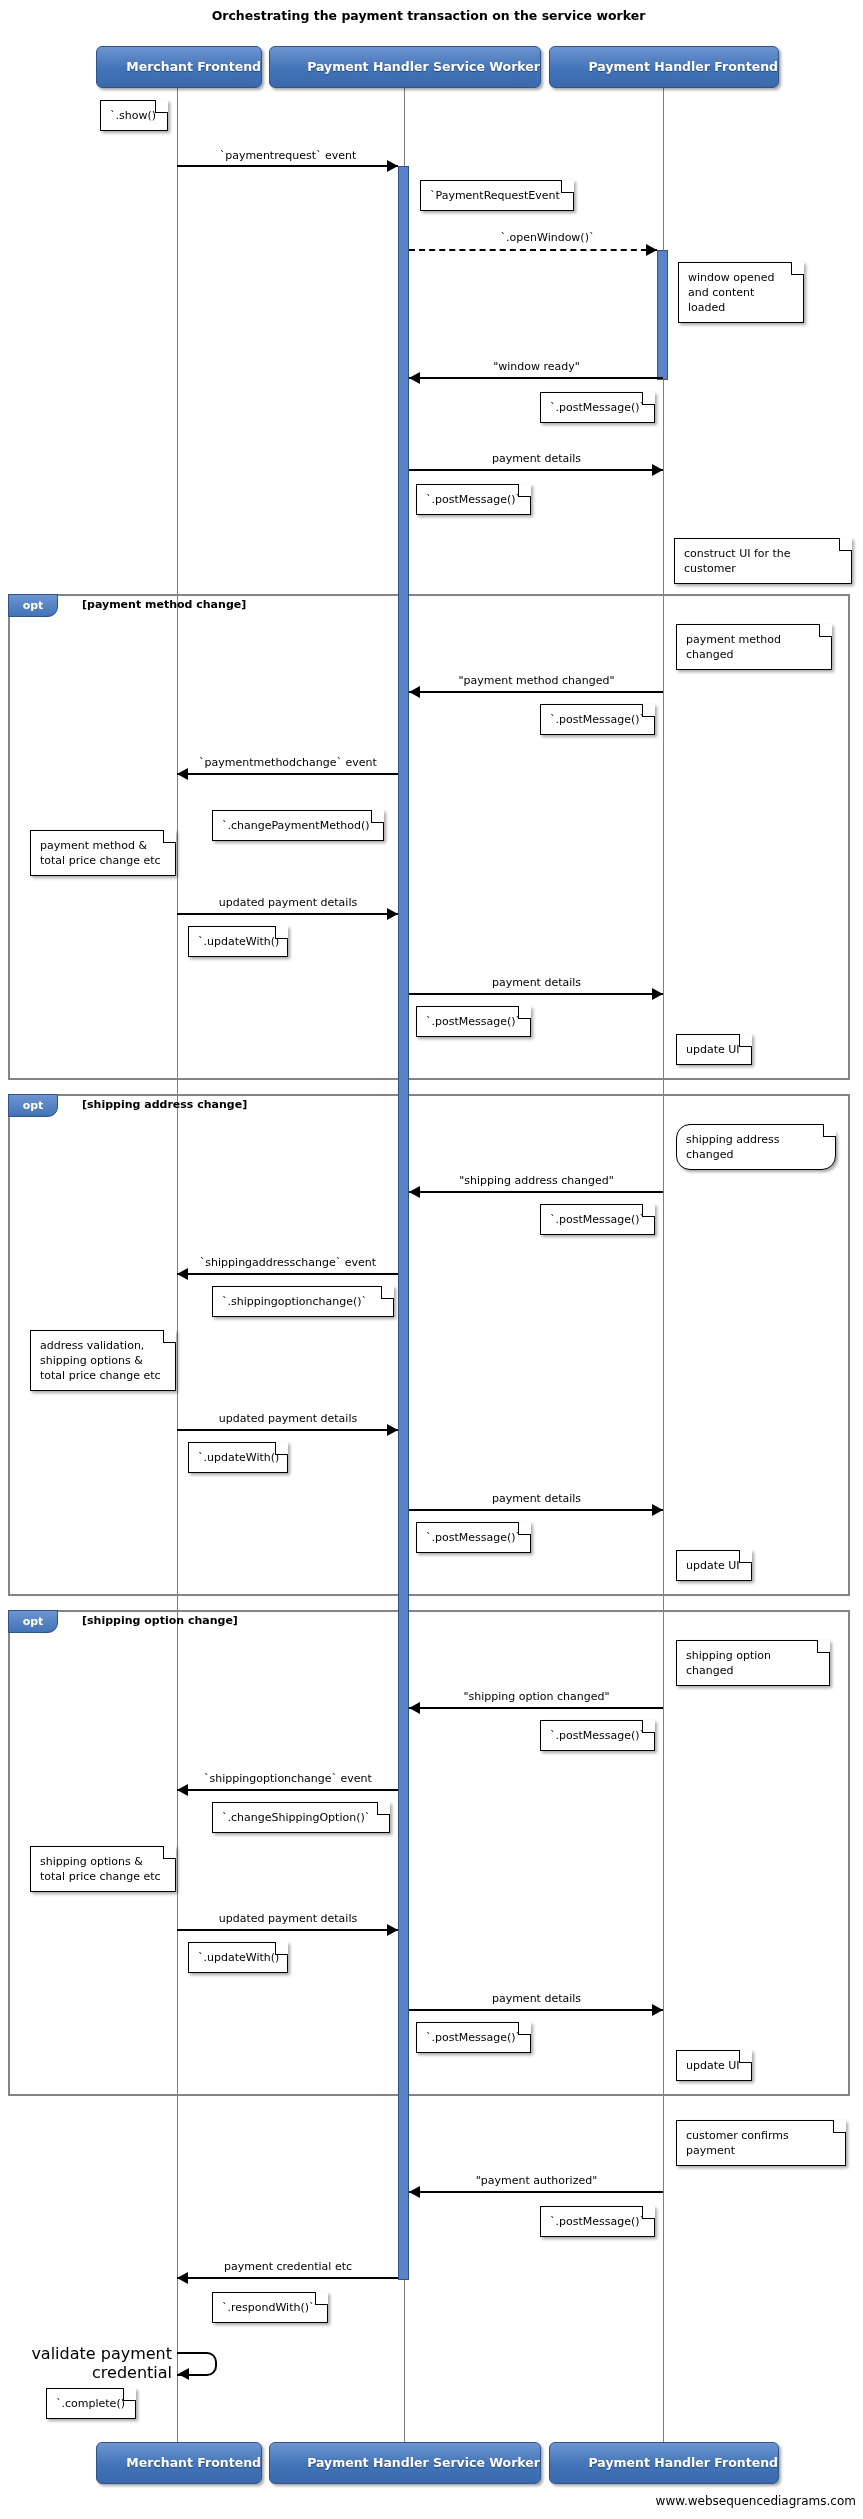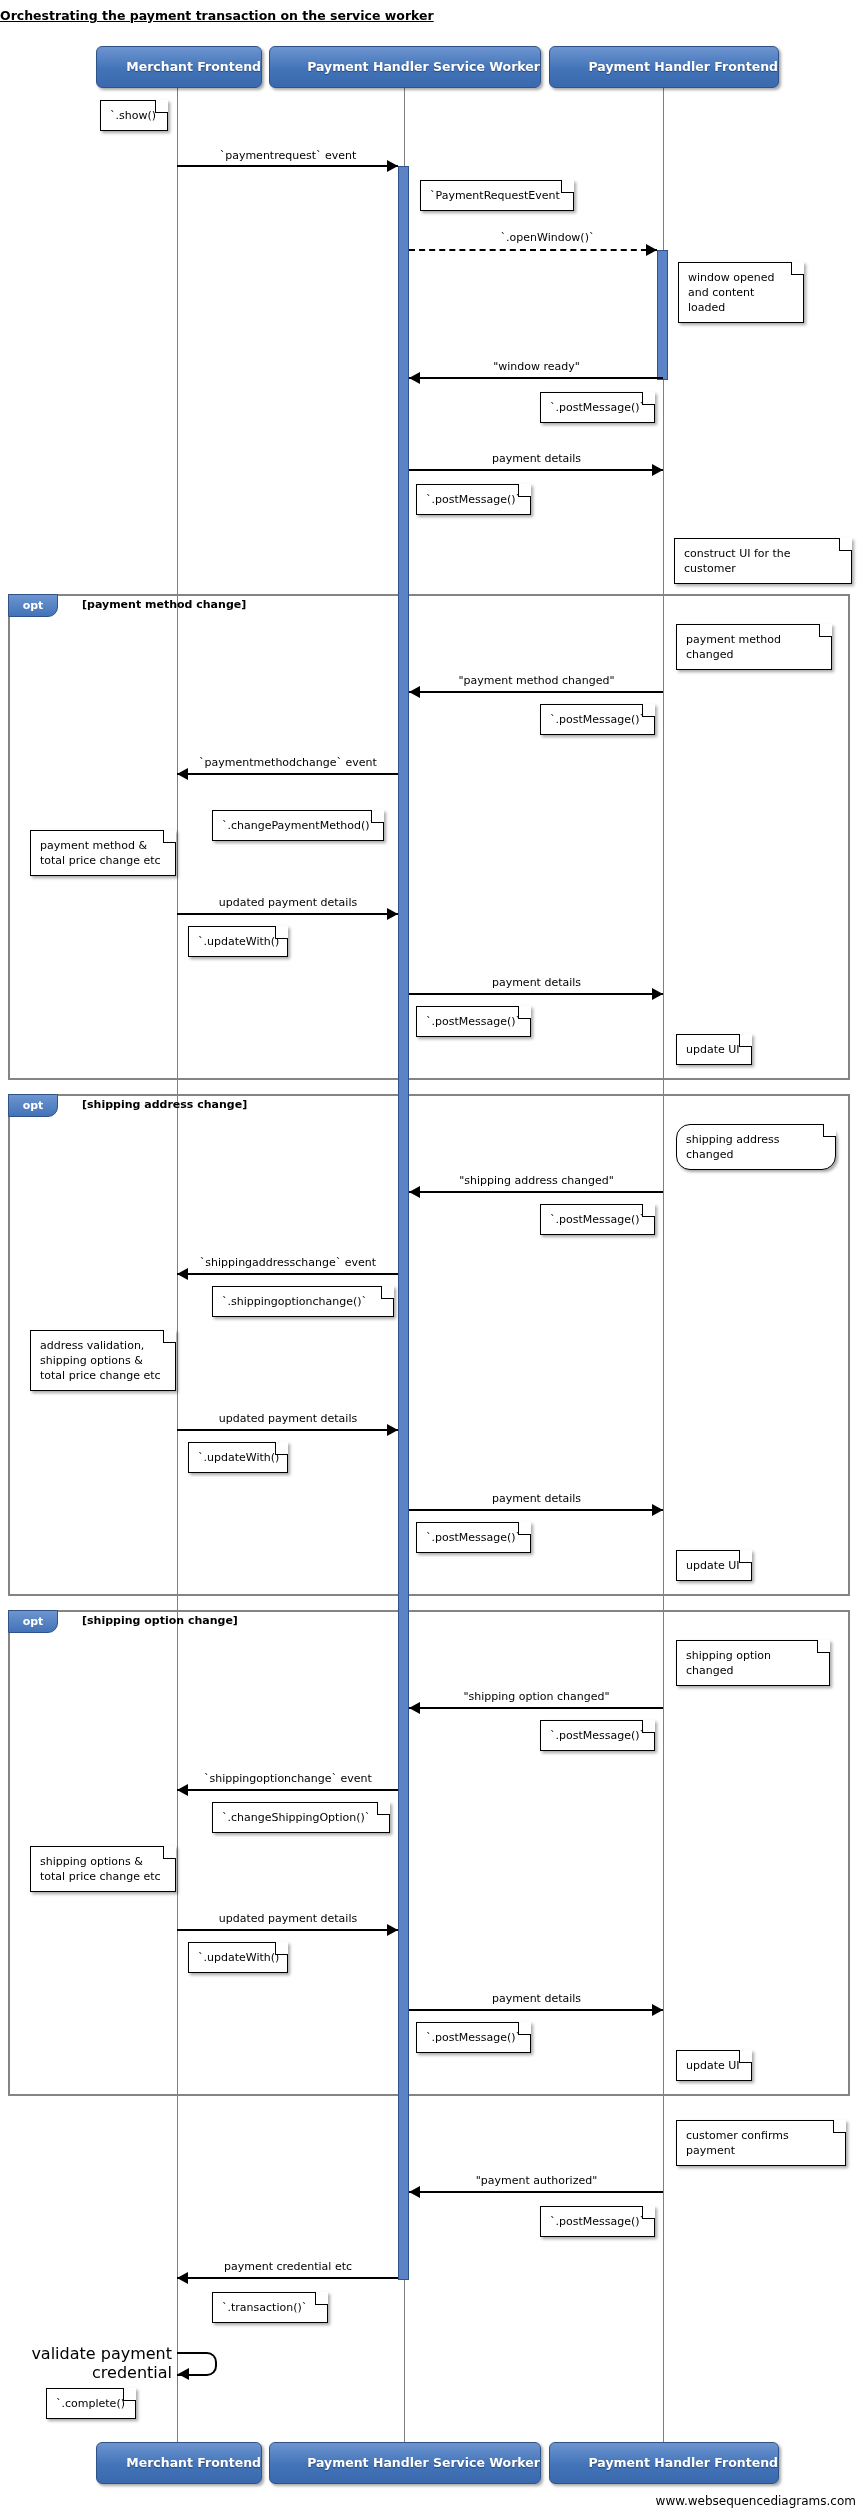--- a/index.html
+++ b/index.html
@@ -1,22 +1,22 @@
 <!DOCTYPE html>
 <html><head>
 <meta charset="utf-8">
 <style>
   html,body{margin:0;padding:0;background:#ffffff;}
   #canvas{
     position:relative;width:863px;height:2519px;background:#fff;
     font-family:"DejaVu Sans", sans-serif;color:#000;overflow:hidden;
   }
   .title{
-    position:absolute;left:0;top:8px;width:857px;
-    font-size:12.5px;font-weight:bold;text-decoration:underline;
+    position:absolute;left:0;top:8px;width:857px;text-align:center;
+    font-size:12.5px;font-weight:bold;
   }
   .p-box{
     position:absolute;height:40px;border:1px solid #2f5387;border-radius:6px;
     background:linear-gradient(#6d95d0,#4273b8 55%,#3a69ad);
     color:#fff;font-size:12.5px;font-weight:bold;text-align:right;line-height:40px;
     box-shadow:2px 2px 3px rgba(0,0,0,0.35);z-index:4;
     text-shadow:0 1px 1px rgba(0,0,0,0.4);
   }
   .lifeline{position:absolute;width:1px;background:#7f7f7f;z-index:1;}
   .frame{position:absolute;border:2px solid #848484;z-index:2;background:transparent;}
@@ -205,21 +205,21 @@
   <div class="mlabel" style="left:410px;top:2173px;width:253px;">"payment authorized"</div>
   <div class="mline" style="left:409px;top:2191px;width:254px;"></div>
   <div class="ah ah-l" style="left:409px;top:2186px;"></div>
 
   <div class="note" style="left:540px;top:2206px;width:95px;">`.postMessage()`</div>
 
   <div class="mlabel" style="left:178px;top:2259px;width:220px;">payment credential etc</div>
   <div class="mline" style="left:177px;top:2277px;width:221px;"></div>
   <div class="ah ah-l" style="left:177px;top:2272px;"></div>
 
-  <div class="note" style="left:212px;top:2292px;width:96px;">`.transaction()`</div>
+  <div class="note" style="left:212px;top:2292px;width:96px;">`.respondWith()`</div>
 
   <div class="selflabel" style="left:8px;top:2344px;width:164px;">validate payment credential</div>
   <div class="selfloop" style="left:177px;top:2352px;"></div>
   <div class="ah ah-l" style="left:178px;top:2368px;"></div>
 
   <div class="note" style="left:46px;top:2388px;width:70px;">`.complete()`</div>
 
   <div class="p-box" style="left:96px;top:2442px;width:164px;">Merchant Frontend</div>
   <div class="p-box" style="left:269px;top:2442px;width:270px;">Payment Handler Service Worker</div>
   <div class="p-box" style="left:549px;top:2442px;width:228px;">Payment Handler Frontend</div>

